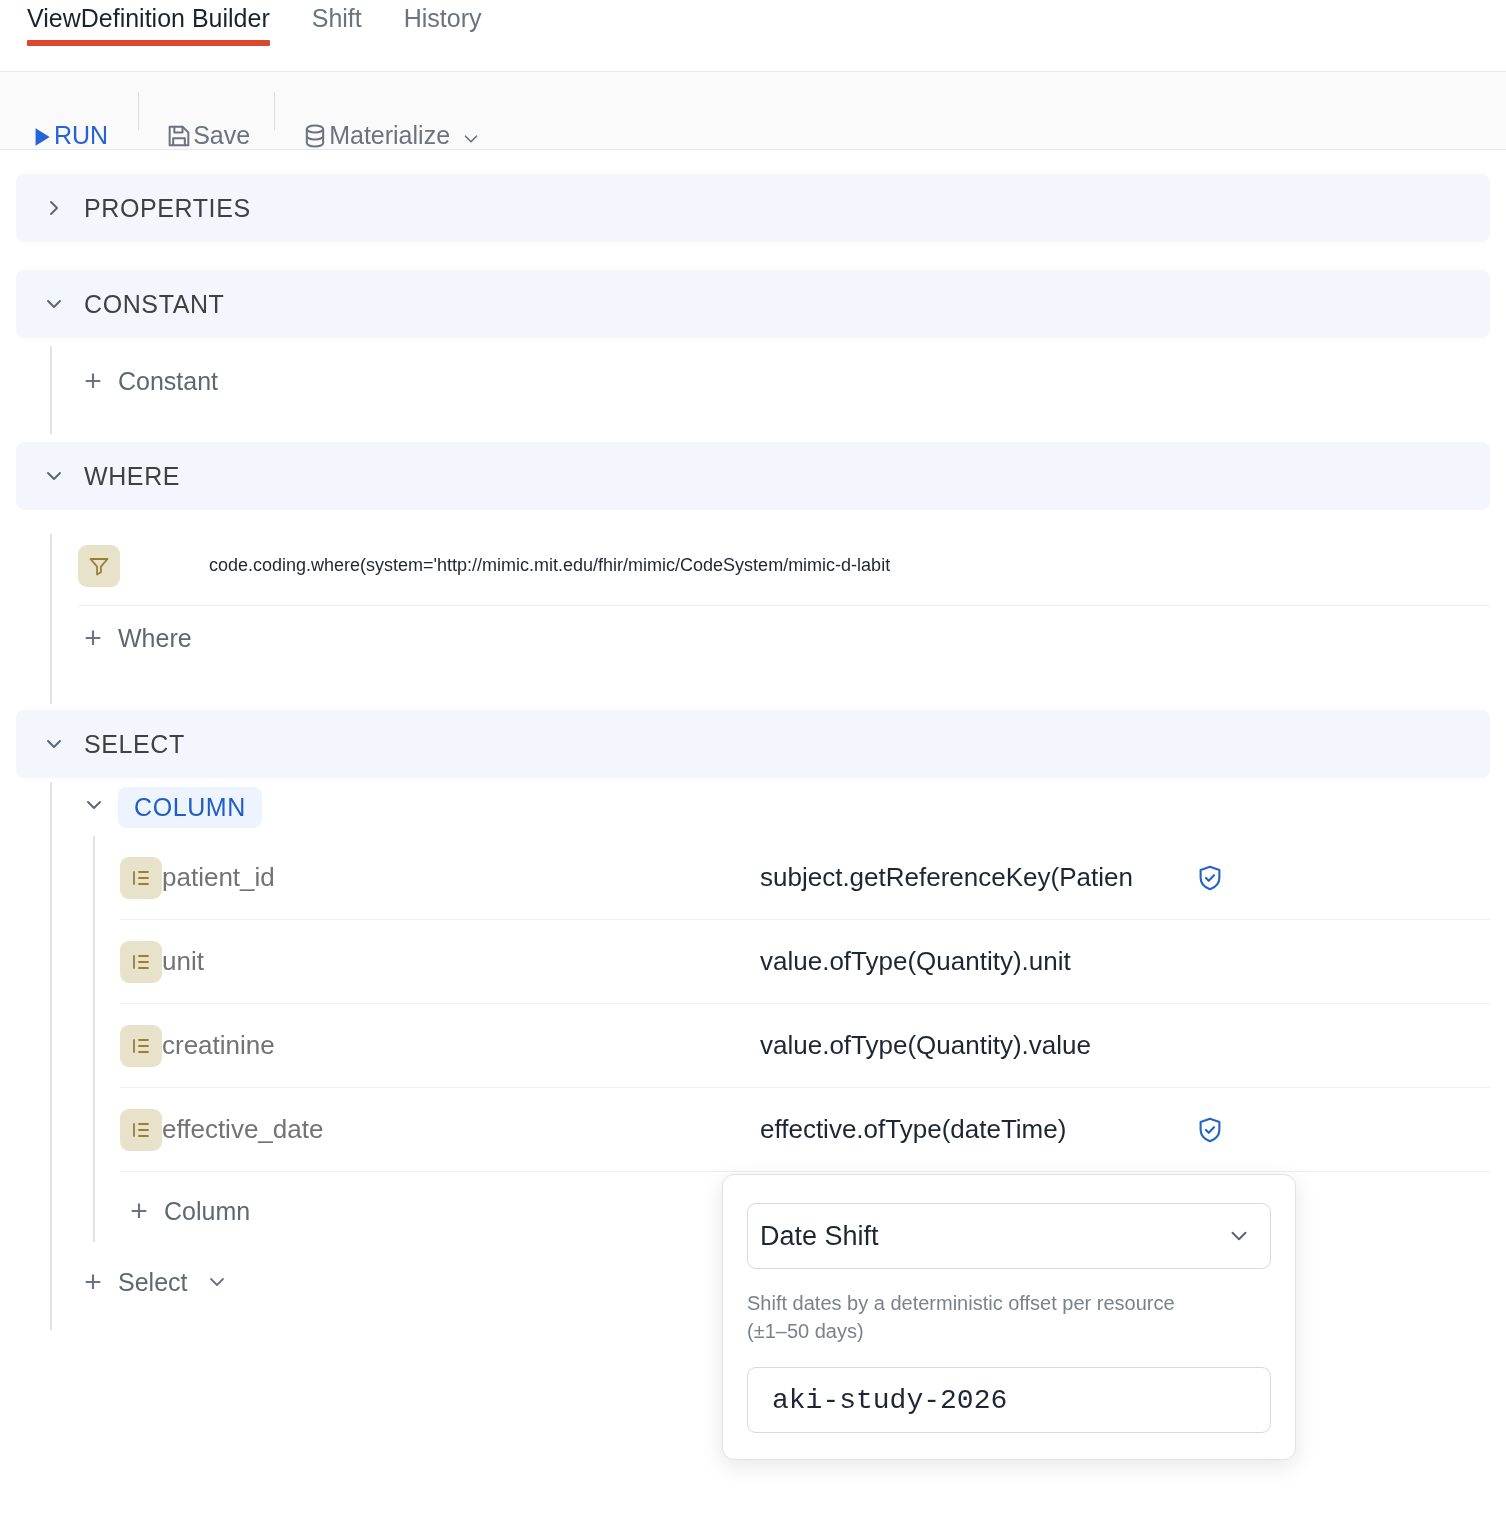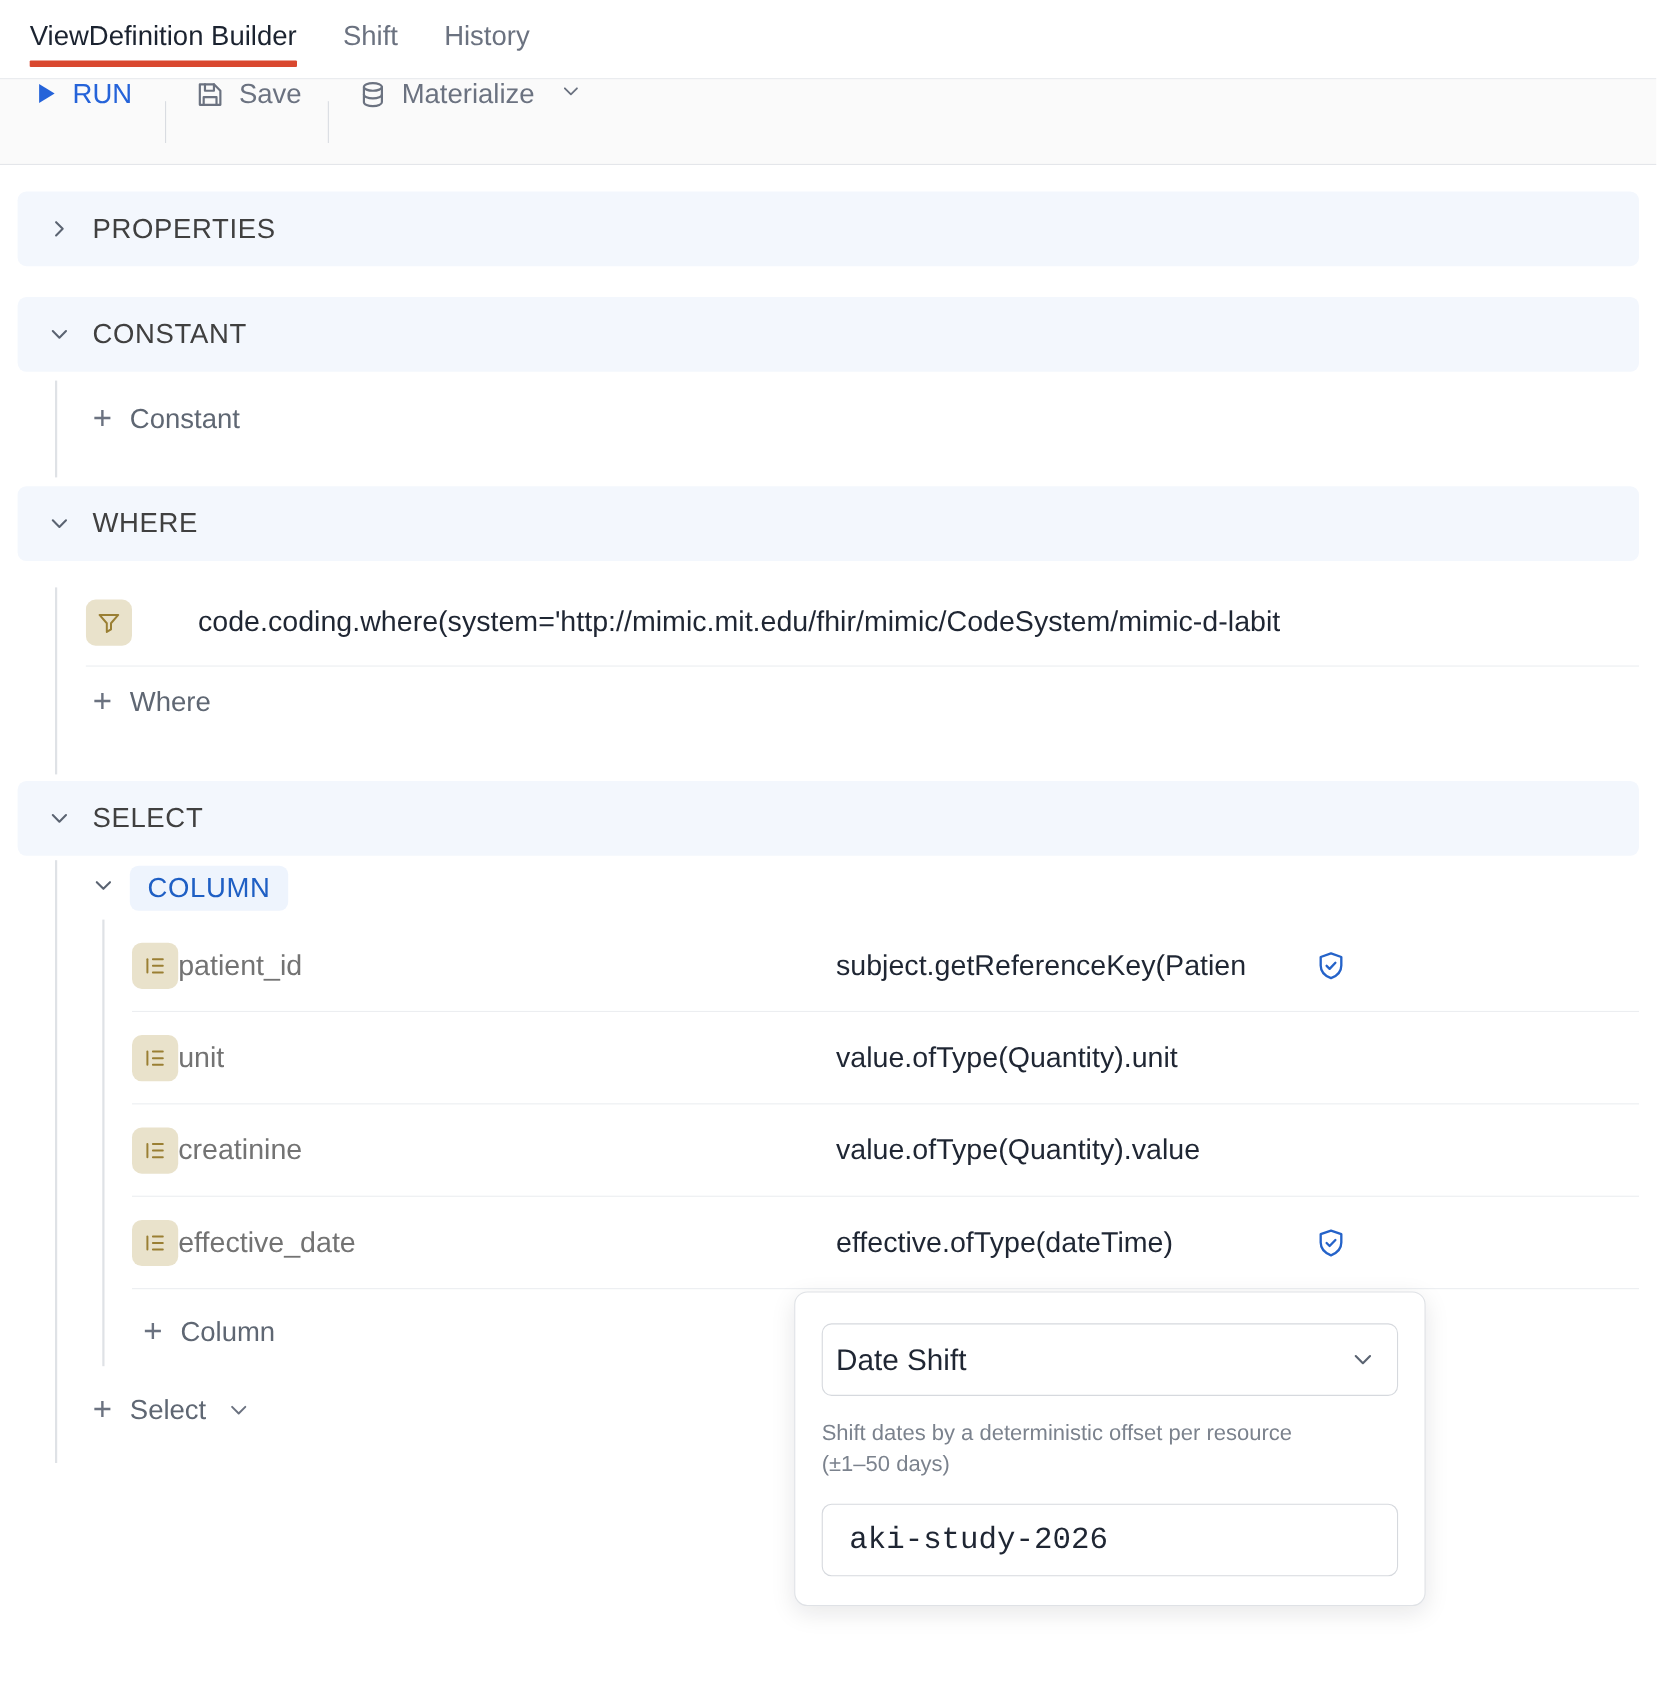--- a/index.html
+++ b/index.html
@@ -25,21 +25,21 @@
     border-bottom: 1px solid #e8eaee;
     display: flex;
     align-items: flex-start;
     padding-left: 27px;
   }
   .tab {
     position: relative;
     font-size: 25px;
     line-height: 1;
     color: #6b7280;
-    padding: 21px 20px 0 0;
+    padding: 6px 20px 0 0;
     margin-right: 22px;
     cursor: pointer;
     white-space: nowrap;
   }
   .tab.active {
     color: #1b2330;
   }
   .tab.active .tab-underline {
     position: absolute;
     left: 0;
@@ -54,22 +54,21 @@
   .toolbar {
     height: 78px;
     background: #fafafa;
     border-bottom: 1px solid #e4e6ea;
     display: flex;
     align-items: center;
     padding-left: 28px;
   }
   .tb-btn {
     display: flex;
-    align-items: flex-start;
-    gap: 12px;
+    align-items: flex-end;
     font-size: 25px;
     color: #6b7280;
     cursor: pointer;
     height: 78px;
     padding: 0 24px 0 0;
     white-space: nowrap;
   }
   .tb-btn.run { color: #2563d9; padding-right: 30px; }
   .tb-sep {
     width: 1px;
@@ -143,22 +142,22 @@
     overflow: hidden;
   }
   .chip-icon {
     width: 42px; height: 42px;
     border-radius: 9px;
     background: #e9e2cb;
     display: flex; align-items: center; justify-content: center;
     flex: none;
   }
   .where-expr {
-    margin-left: 60px;
-    font-size: 26px;
+    margin-left: 89px;
+    font-size: 18px;
     color: #1f2633;
     white-space: nowrap;
     overflow: hidden;
   }
 
   
   .col-pill {
     display: inline-flex;
     align-items: center;
     background: #eef4fd;

